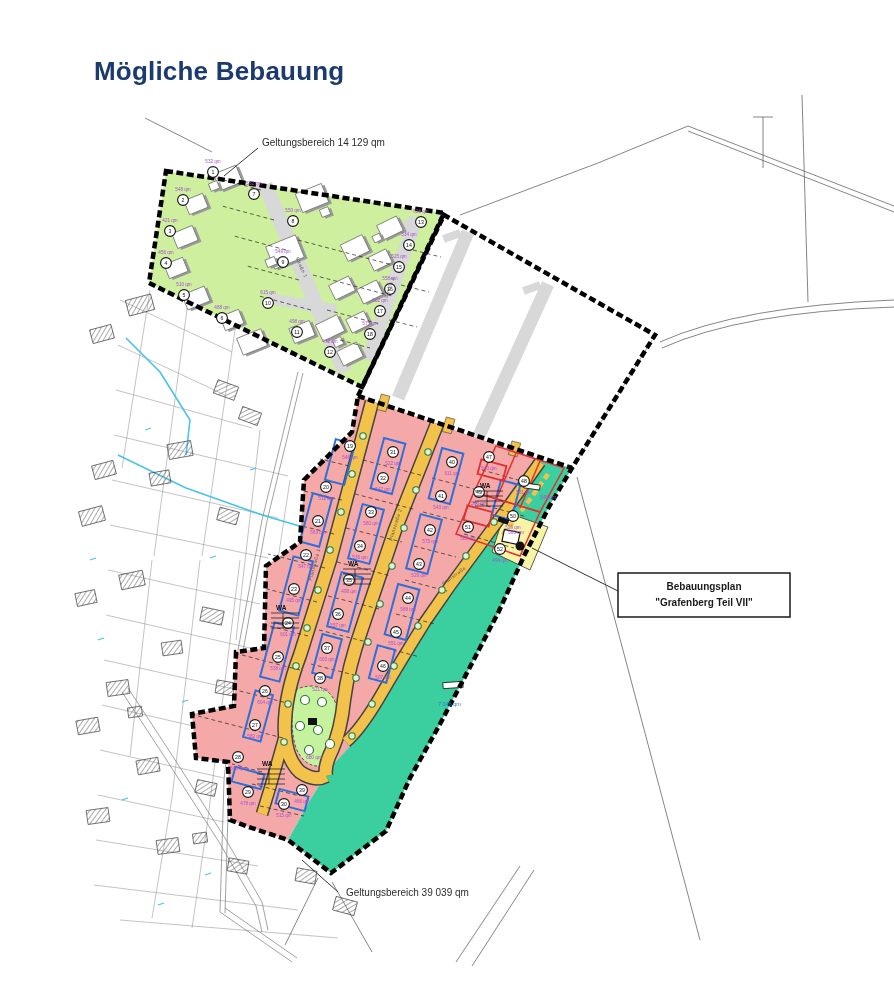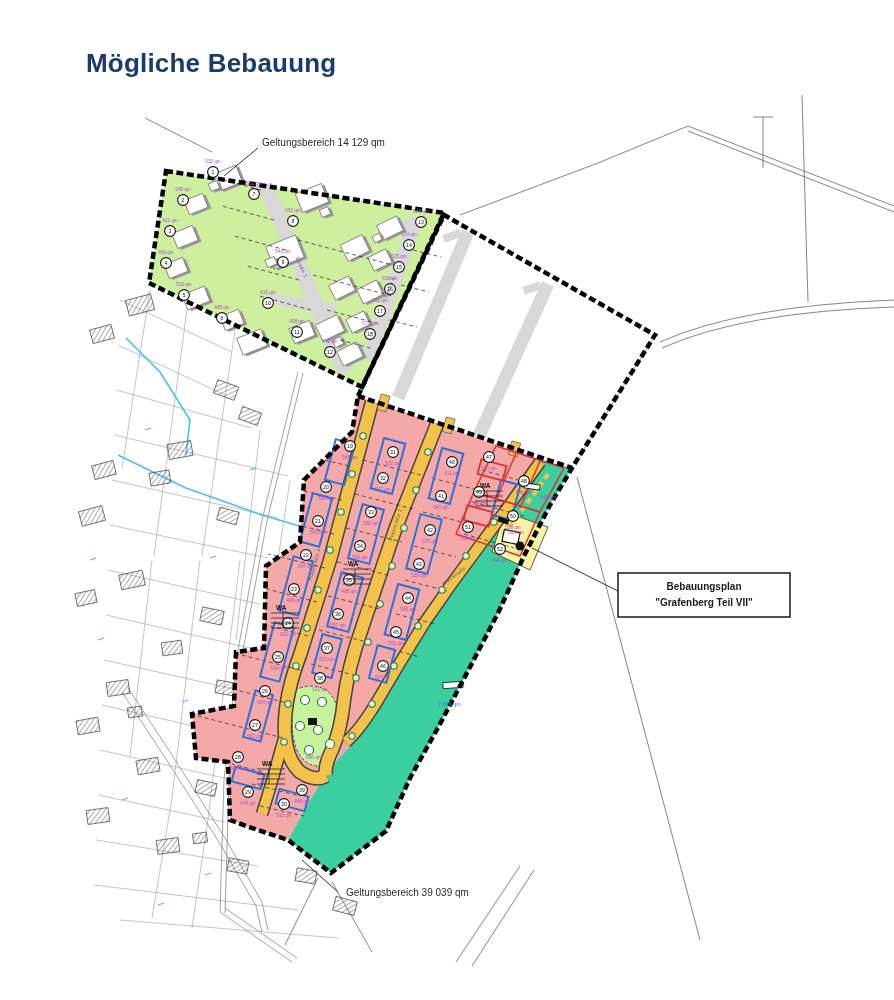--- a/index.html
+++ b/index.html
@@ -1,18 +1,18 @@
 <!DOCTYPE html>
 <html><head>
 <meta charset="utf-8">
 <style>
   html,body{margin:0;padding:0;background:#ffffff;width:894px;height:1000px;overflow:hidden;
     font-family:"Liberation Sans",sans-serif;}
   .page{position:relative;width:894px;height:1000px;background:#fff;}
-  .title{position:absolute;left:86px;top:48px;margin:0;font-size:26px;font-weight:600;
+  .title{position:absolute;left:86px;top:48px;margin:8px;font-size:26px;font-weight:600;
     color:#1b3a70;letter-spacing:.2px;font-family:"Liberation Sans",sans-serif;}
   svg{position:absolute;left:0;top:0;}
   text{font-family:"Liberation Sans",sans-serif;}
   .ann{font-size:10px;fill:#2b2b2b;}
   .boxtxt{font-size:10px;font-weight:bold;fill:#1a1a1a;text-anchor:middle;}
 </style>
 </head>
 <body>
 
 <div class="page">

